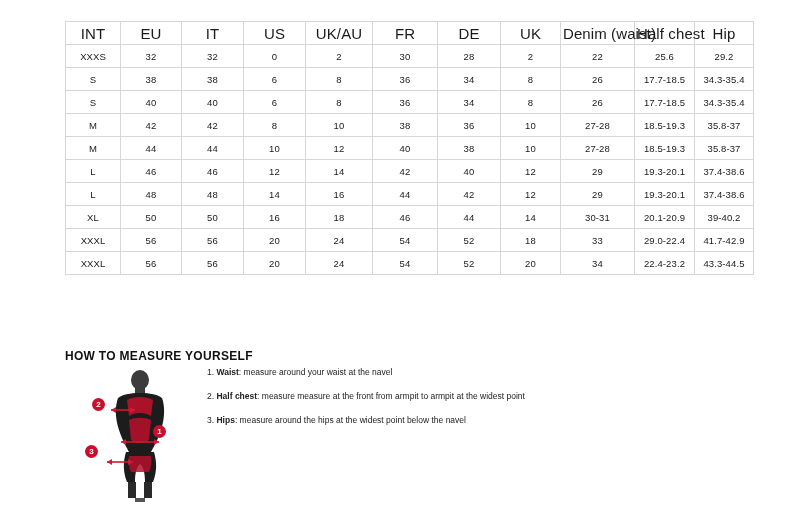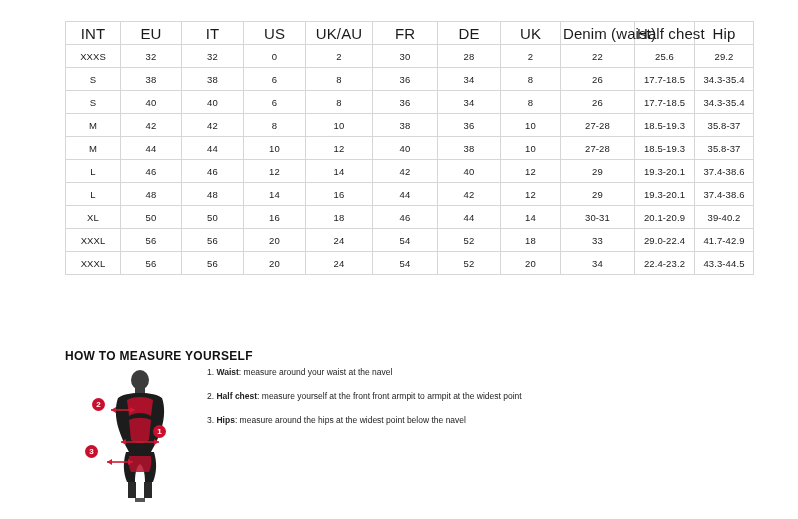--- a/index.html
+++ b/index.html
@@ -326,21 +326,21 @@
   <div class="marker m2">2</div>
   <div class="marker m3">3</div>
 
   <div class="steps">
     <div class="step">
       <span>1.</span>
       <b>Waist</b><span>: measure around your waist at the navel</span>
     </div>
     <div class="step">
       <span>2.</span>
-      <b>Half chest</b><span>: measure yourself at the front front armpit to armpit at the widest point</span>
+      <b>Half chest</b><span>: measure measure at the front from armpit to armpit at the widest point</span>
     </div>
     <div class="step">
       <span>3.</span>
       <b>Hips</b><span>: measure around the hips at the widest point below the navel</span>
     </div>
   </div>
 
 </div>
 
 </body></html>

